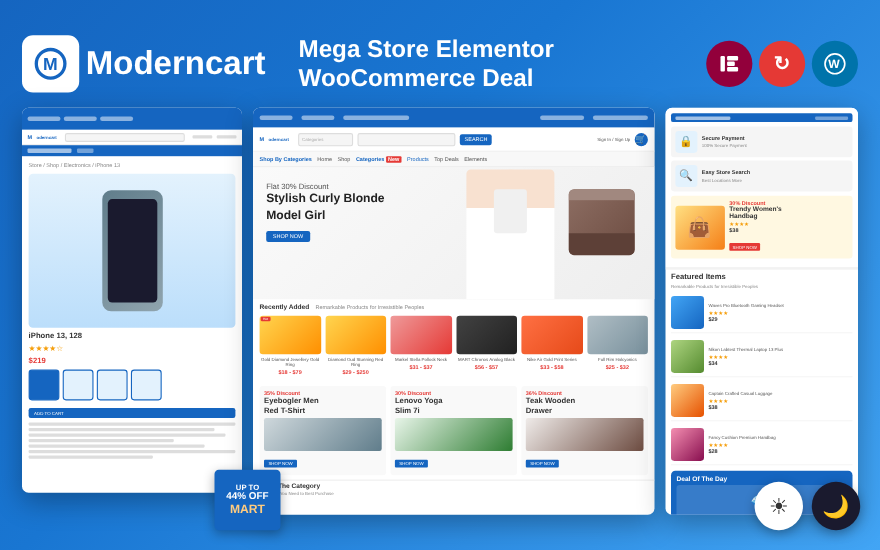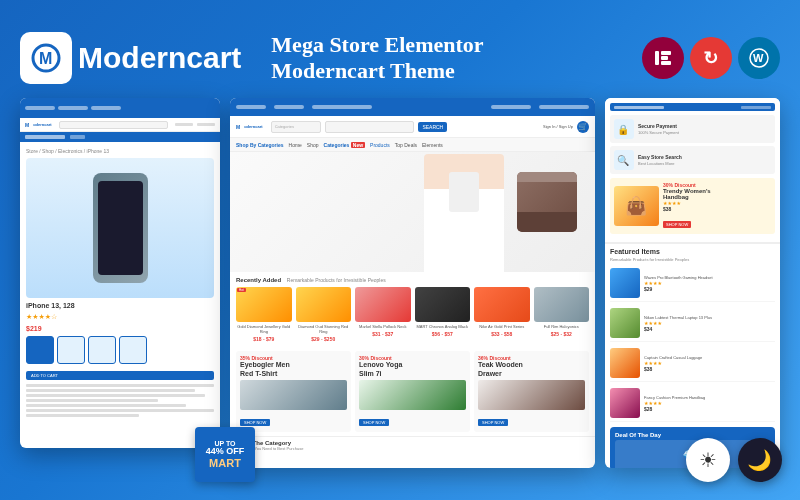--- a/index.html
+++ b/index.html
@@ -53,21 +53,20 @@
 
     .brand-text {
       font-size: 30px;
       font-weight: 800;
       color: white;
     }
 
     .tagline {
       flex: 1;
       padding-left: 30px;
-      font-family: Liberation Serif, serif;
     }
 
     .tagline h2 {
       font-size: 22px;
       font-weight: 800;
       color: white;
       line-height: 1.2;
     }
 
     .icon-badges {
@@ -612,21 +611,21 @@
           <circle cx="18" cy="18" r="13" fill="none" stroke="#1565c0" stroke-width="3"></circle>
           <text x="11" y="24" font-size="16" font-weight="900" fill="#1565c0">M</text>
         </svg>
       </div>
       <span class="brand-text">Moderncart</span>
     </div>
 
     <div class="tagline">
       <h2>
         <span>Mega Store Elementor</span><br>
-        <span>Moderncart Theme</span>
+        <span>WooCommerce Deal</span>
       </h2>
     </div>
 
     <div class="icon-badges">
       <div class="badge-circle badge-elementor">
         <svg width="22" height="22" viewBox="0 0 22 22">
           <rect x="3" y="4" width="4" height="14" rx="1" fill="white"></rect>
           <rect x="9" y="4" width="10" height="4" rx="1" fill="white"></rect>
           <rect x="9" y="9" width="7" height="4" rx="1" fill="white"></rect>
           <rect x="9" y="14" width="10" height="4" rx="1" fill="white"></rect>
@@ -725,20 +724,25 @@
         <div style="position:absolute;inset:0;background:linear-gradient(135deg,#fafafa 0%,#eeeeee 100%);"></div>
 
         <div style="position:absolute;right:25%;bottom:0;width:80px;height:118px;background:linear-gradient(180deg,#f8e1d0 0% 30%,#fff 30%);border-radius:4px 4px 0 0;overflow:hidden;">
           <div style="position:absolute;top:0;left:50%;transform:translateX(-50%);width:20px;height:20px;background:#f8e1d0;border-radius:50%;"></div>
           <div style="position:absolute;top:18px;left:50%;transform:translateX(-50%);width:30px;height:40px;background:#f0f0f0;border-radius:3px;"></div>
         </div>
 
         <div style="position:absolute;right:5%;top:20px;width:60px;height:60px;background:linear-gradient(135deg,#8d6e63,#6d4c41);border-radius:5px;overflow:hidden;">
           <div style="position:absolute;bottom:0;width:100%;height:20px;background:#5d4037;border-radius:0 0 5px 5px;"></div>
           <div style="position:absolute;top:0;left:0;width:100%;height:10px;background:#a1887f;"></div>
+        </div>
+        <div class="hero-text-block">
+          <div class="hero-discount">Flat 30% Discount</div>
+          <div class="hero-title">Stylish Curly Blonde<br>Model Girl</div>
+          <div class="hero-btn">SHOP NOW</div>
         </div>
       </div>
 
       <div class="ss-recently-added">
         <div class="recently-title">
           <span>Recently Added</span>
           <span style="font-weight:400;color:#888;font-size:5px;margin-left:4px;">Remarkable Products for Irresistible Peoples</span>
         </div>
         <div class="recently-items">
           <div class="recently-item">

